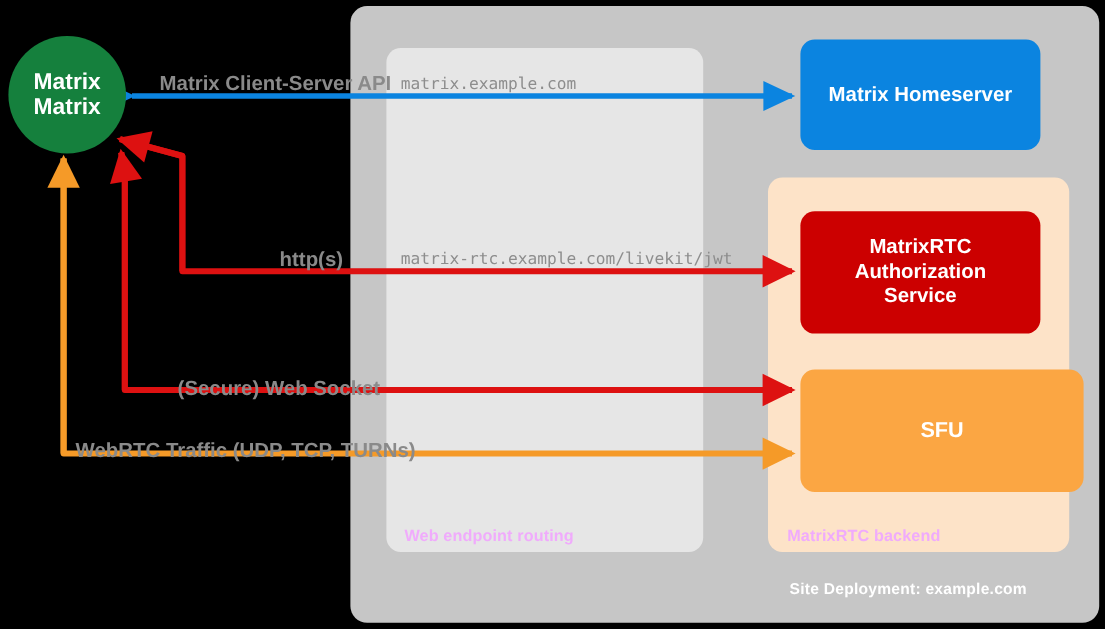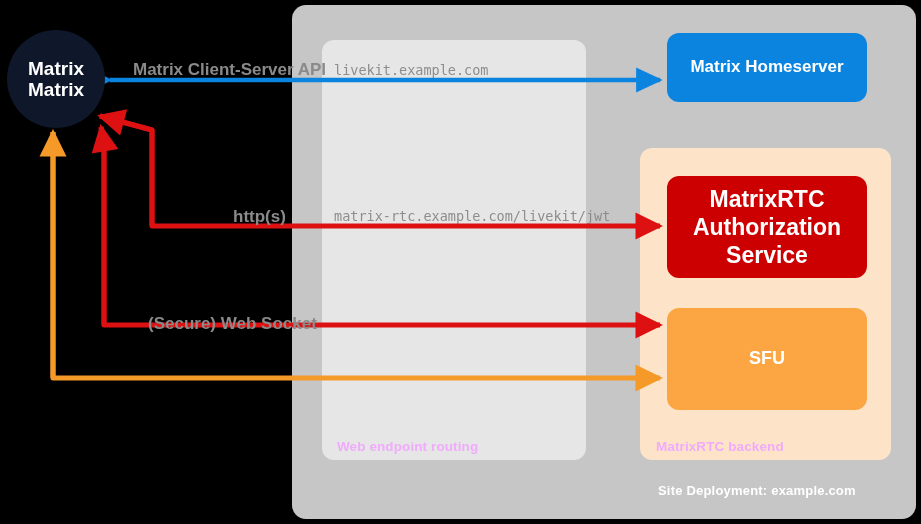--- a/index.html
+++ b/index.html
@@ -15,28 +15,28 @@
   .backend-box{position:absolute;left:640px;top:148px;width:251px;height:312px;
                background:#fde3c8;border-radius:12px;}
 
   .group-label{position:absolute;font-size:13.5px;font-weight:bold;color:#f0abfc;
                letter-spacing:.1px;}
   .site-label{position:absolute;font-size:13px;font-weight:bold;color:#ffffff;
               letter-spacing:.2px;margin-left:32px;}
 
   
   .circle{position:absolute;left:7px;top:30px;width:98px;height:98px;border-radius:50%;
-          background:#0f172a;display:flex;align-items:center;justify-content:center;
+          background:#15803d;display:flex;align-items:center;justify-content:center;
           text-align:center;color:#fff;font-weight:bold;font-size:19px;line-height:1.12;}
   .node{position:absolute;border-radius:12px;display:flex;align-items:center;
         justify-content:center;text-align:center;color:#fff;font-weight:bold;
         line-height:1.22;}
-  .homeserver{left:667px;top:33px;width:200px;height:69px;background:#0b84e0;font-size:17px;}
-  .authsvc{left:667px;top:176px;width:200px;height:102px;background:#cc0000;font-size:23px;}
-  .sfu{left:667px;top:308px;width:200px;height:102px;background:#fba643;font-size:18px;}
+  .homeserver{left:667px;top:33px;width:200px;height:92px;background:#0b84e0;font-size:17px;}
+  .authsvc{left:667px;top:176px;width:200px;height:102px;background:#cc0000;font-size:17px;}
+  .sfu{left:667px;top:308px;width:236px;height:102px;background:#fba643;font-size:18px;}
 
   
   .url{position:absolute;font-family:"DejaVu Sans Mono", monospace;font-size:13.5px;
        color:#8d8d8d;white-space:nowrap;}
 
   
   .conn-label{position:absolute;font-size:17px;font-weight:bold;color:#8a8a8a;
               white-space:nowrap;}
 
   svg.wires{position:absolute;left:0;top:0;width:921px;height:524px;
@@ -48,21 +48,21 @@
 <div id="stage">
 
   <div class="site-box"></div>
 
   <div class="routing-box"></div>
   <div class="group-label" style="left:337px;top:439px;">Web endpoint routing</div>
 
   <div class="backend-box"></div>
   <div class="group-label" style="left:656px;top:439px;">MatrixRTC backend</div>
 
-  <div class="url" style="left:334px;top:62px;">livekit.example.com</div>
+  <div class="url" style="left:334px;top:62px;">matrix.example.com</div>
   <div class="url" style="left:334px;top:208px;">matrix-rtc.example.com/livekit/jwt</div>
 
   <svg class="wires" viewBox="0 0 921 524">
     <defs>
       <marker id="ahBlue" markerWidth="7" markerHeight="7" refX="5.6" refY="3.2" orient="auto" markerUnits="strokeWidth">
         <path d="M0.3,0.4 L6.2,3.2 L0.3,6.0 z" fill="#0b84e0"></path>
       </marker>
       <marker id="ahBlueL" markerWidth="7" markerHeight="7" refX="5.6" refY="3.2" orient="auto" markerUnits="strokeWidth">
         <path d="M0.3,0.4 L6.2,3.2 L0.3,6.0 z" fill="#0b84e0"></path>
       </marker>
@@ -90,20 +90,21 @@
 
     <g>
       <path d="M53,132 L53,378 L660,378" fill="none" stroke="#f59a28" stroke-width="5" stroke-linejoin="round" marker-end="url(#ahOrange)"></path>
       <path d="M53,378 L53,132" fill="none" stroke="#f59a28" stroke-width="5" stroke-linejoin="round" marker-end="url(#ahOrange)"></path>
     </g>
   </svg>
 
   <div class="conn-label" style="left:133px;top:60px;">Matrix Client-Server API</div>
   <div class="conn-label" style="left:233px;top:207px;">http(s)</div>
   <div class="conn-label" style="left:148px;top:314px;">(Secure) Web Socket</div>
+  <div class="conn-label" style="left:63px;top:366px;">WebRTC Traffic (UDP, TCP, TURNs)</div>
 
   <div class="circle">
     <span>
       <span>Matrix</span><br>
       <span>Matrix</span>
     </span>
   </div>
 
   <div class="node homeserver">
     <span>Matrix Homeserver</span>

